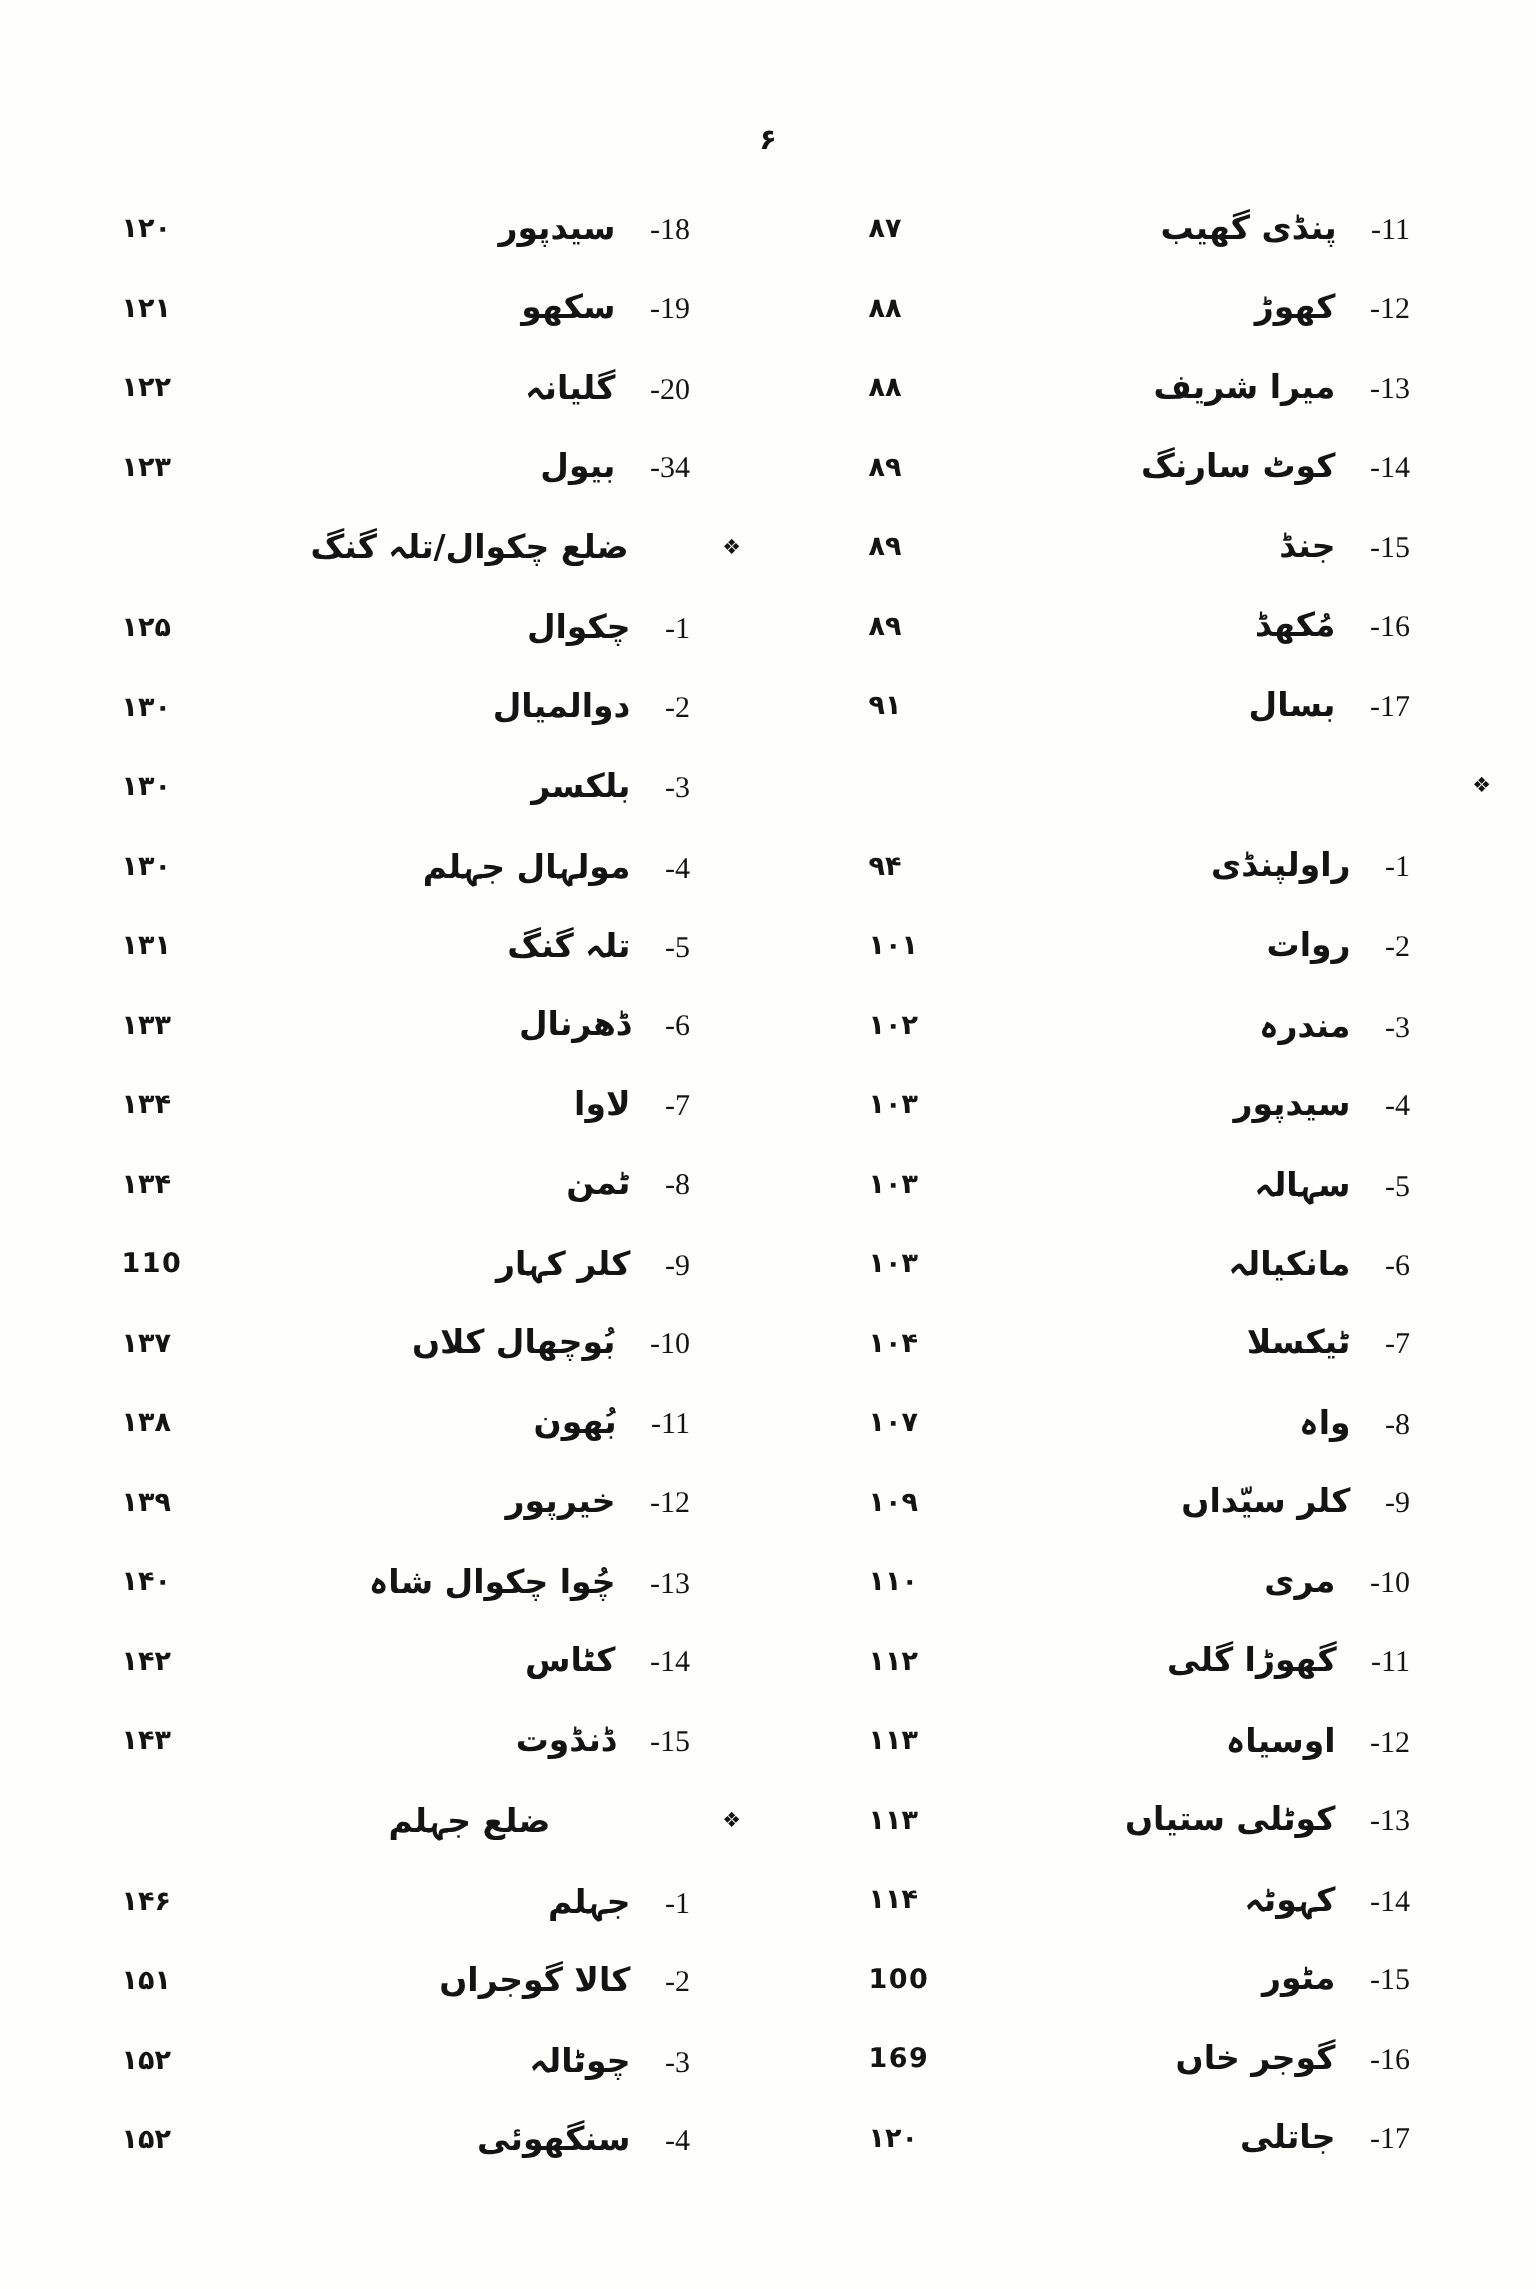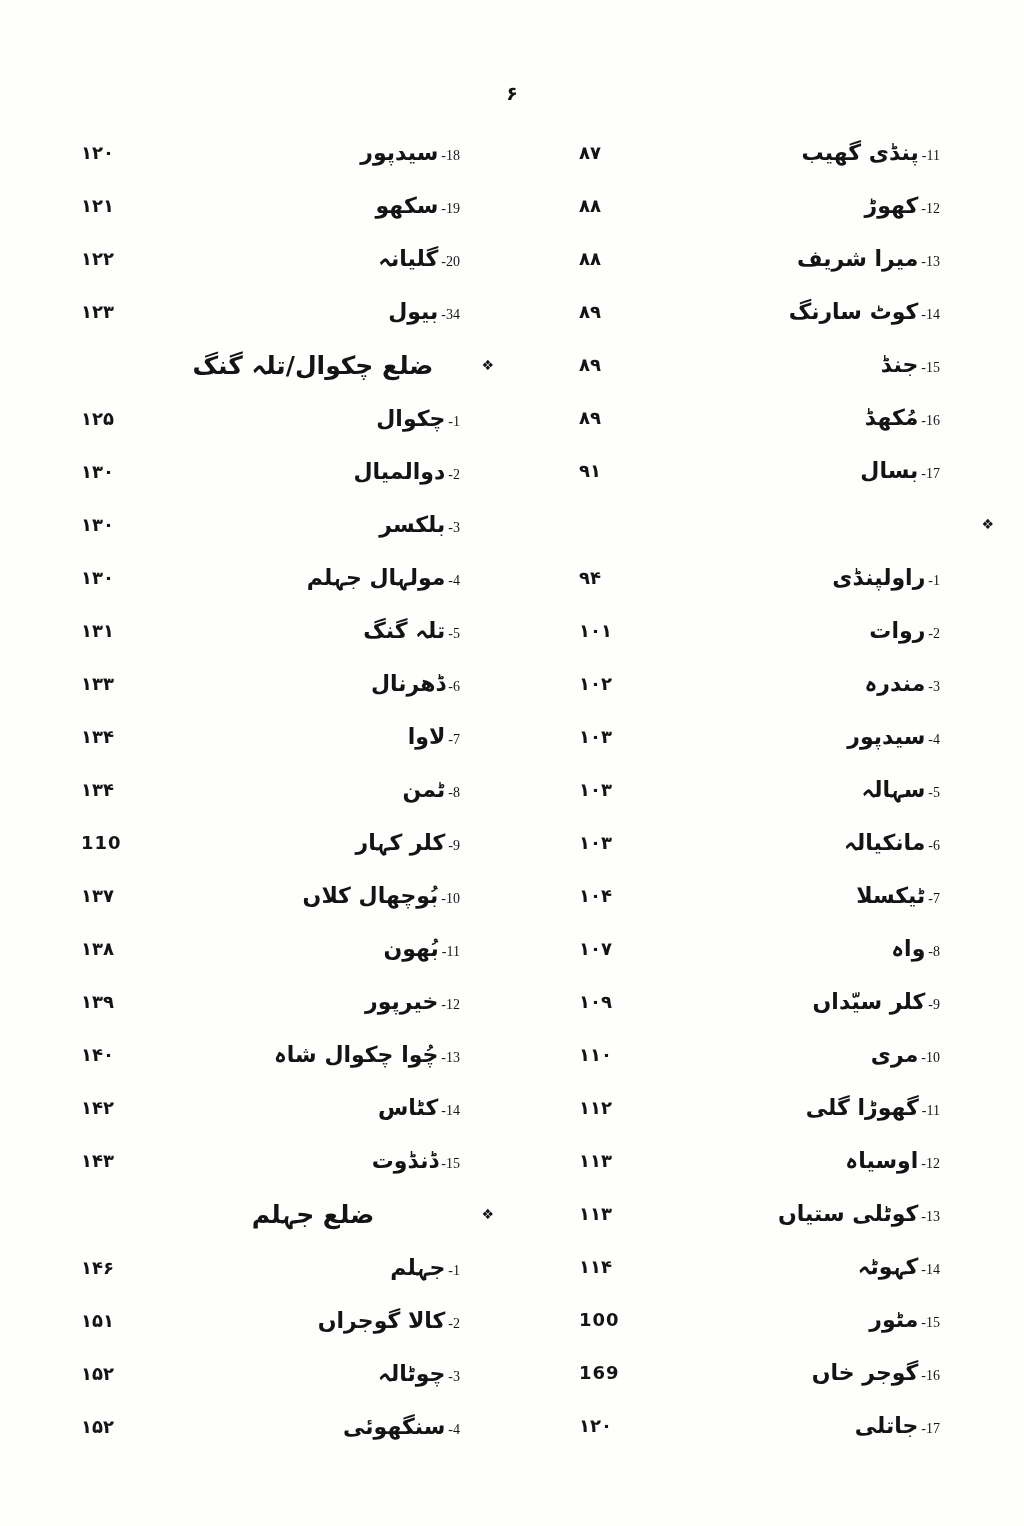--- a/index.html
+++ b/index.html
@@ -29,38 +29,38 @@
     height:53px;
     display:flex; align-items:center; justify-content:space-between;
     direction:rtl;
   }
   .column-left  .toc-row { padding:0 40px 0 26px; }
   .column-right .toc-row { padding:0 70px 0 14px; }
 
   .entry-label { direction:rtl; white-space:nowrap; font-size:22px; }
   .entry-no {
     font-family:"Liberation Serif", serif;
-    font-size:14px; font-weight:normal;
-    margin-left:3px;
+    font-size:20px; font-weight:normal;
+    margin-left:23px;
   }
   .entry-name { font-weight:bold; font-family:"DejaVu Sans", sans-serif; }
   .entry-page {
     font-size:18px; font-weight:bold; letter-spacing:1px;
     font-family:"DejaVu Sans", sans-serif;
     margin-left:25px;
   }
 
   .section-row {
     height:54px; position:relative;
     display:flex; align-items:center; justify-content:center;
     direction:rtl;
   }
   .section-title {
     position:relative; left:48px;
-    font-weight:bold; font-size:25px;
+    font-weight:bold; font-size:22px;
     white-space:nowrap;
   }
   .section-marker {
     position:absolute; top:50%; transform:translateY(-50%);
     font-size:14px; line-height:1;
   }
   .column-left  .section-marker { right:6px; }
   .column-right .section-marker { right:16px; }
 </style>
 </head>

